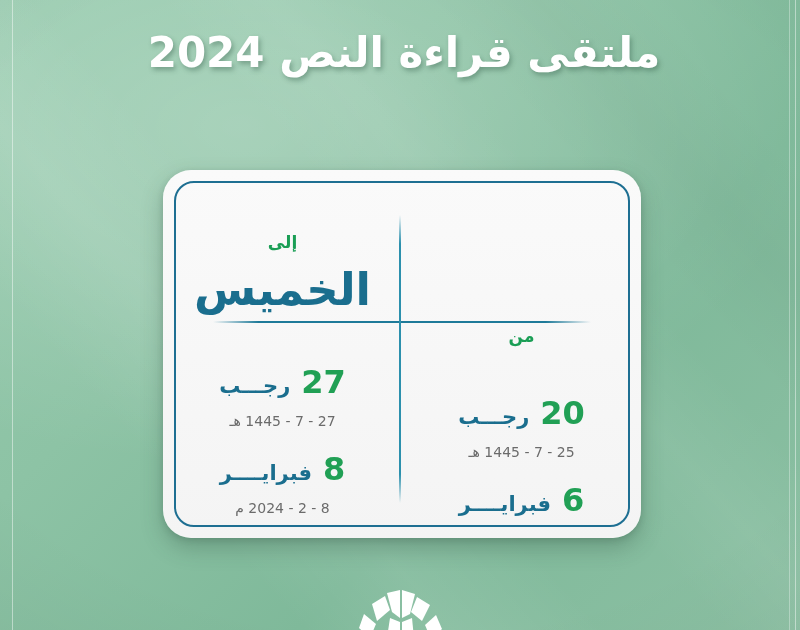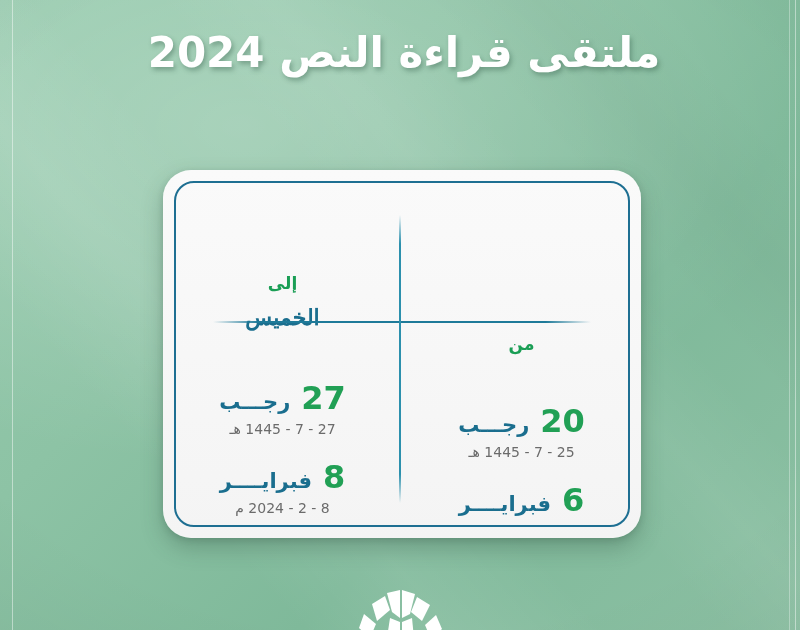--- a/index.html
+++ b/index.html
@@ -80,23 +80,22 @@
     padding:34px 24px 22px 24px;
     display:flex; flex-direction:column; align-items:center;justify-content:flex-end;
   }
 
   .label-from-to {
     font-size:17px; font-weight:bold; color:#1a9e55;
     line-height:1;
   }
   .day-name {
     margin-top:14px;
-    font-size:22px; font-weight:bold; color:#1a6e8e;
+    font-size:45px; font-weight:bold; color:#1a6e8e;
     line-height:1.1;
-    font-family:Liberation Serif, serif;
   }
 
   
   .h-divider {
     position:absolute;
     left:50px; right:50px; top:151px;
     height:1.5px;
     background:linear-gradient(90deg, rgba(30,111,146,0) 0%, #1e7a99 12%, #1e7a99 88%, rgba(30,111,146,0) 100%);
   }
   .v-divider {
@@ -115,21 +114,21 @@
     direction:rtl;
   }
   .date-num {
     font-size:32px; font-weight:bold; color:#21a055; line-height:1;
   }
   .date-month {
     font-size:21px; font-weight:bold; color:#1a6e8e; line-height:1;
     letter-spacing:0px;
   }
   .date-sub {
-    margin-top:7px;
+    margin-top:15px;
     font-size:14px; color:#6b6b6b; font-weight:normal;
     direction:rtl;
   }
 
   
   .logo {
     position:absolute;
     left:50%; transform:translateX(-50%);
     bottom:-16px;
     width:92px; height:58px;

